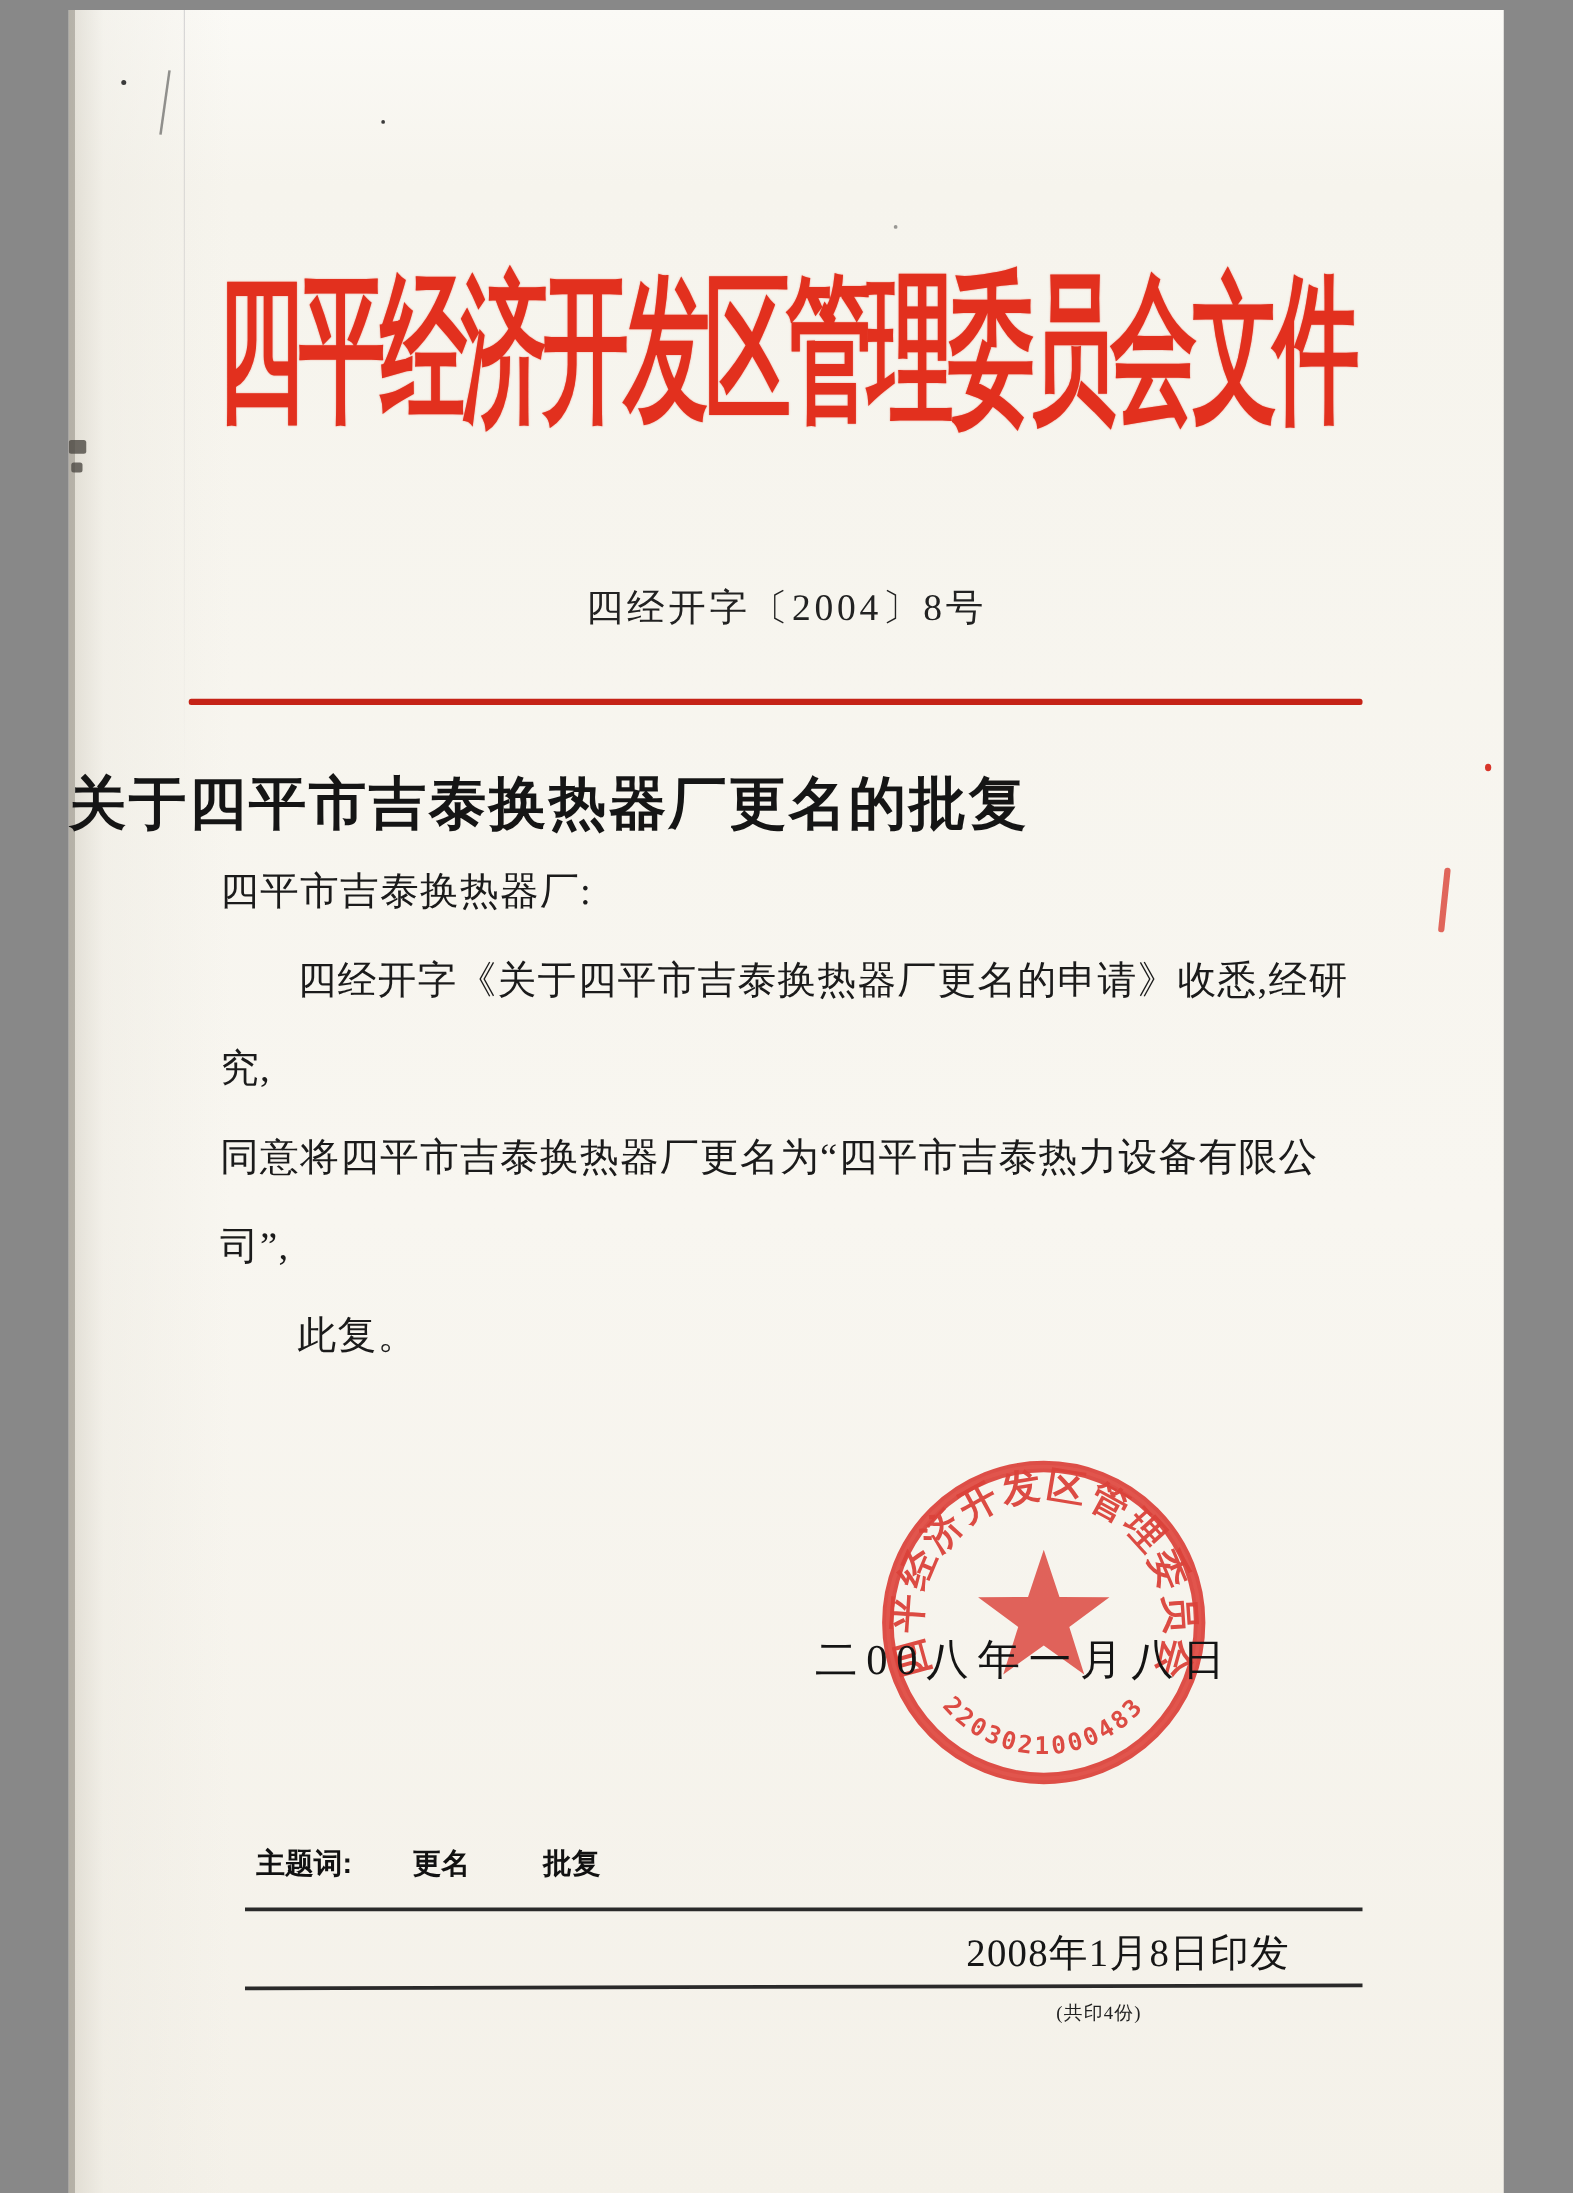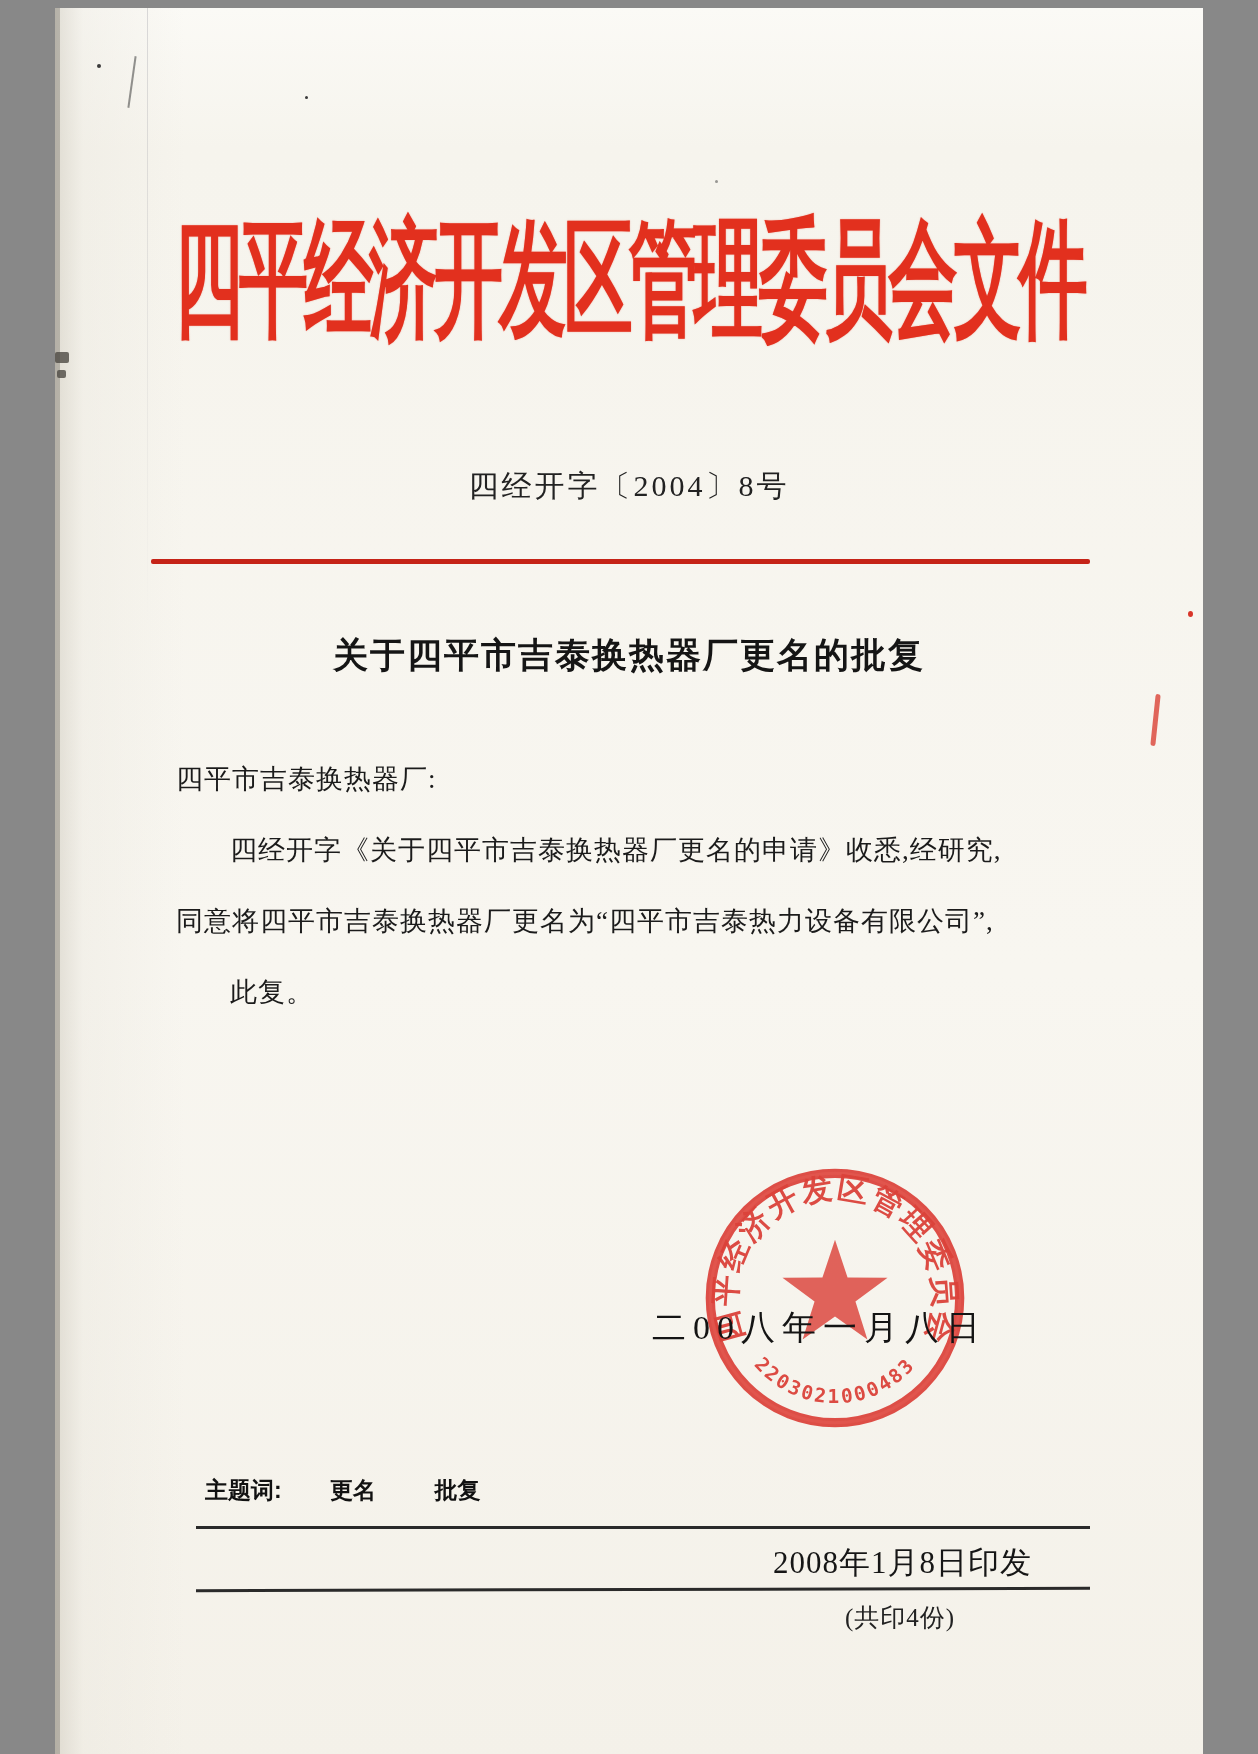--- a/index.html
+++ b/index.html
@@ -39,28 +39,28 @@
   }
   .doc-number {
     position:absolute; top:458px; left:0; width:100%;
     text-align:center; font-size:30px; letter-spacing:3px; color:#222;
   }
   .red-rule {
     position:absolute; top:551px; left:96px; width:939px; height:5px;
     background:#c52317; border-radius:2px;
   }
   .doc-title {
-    position:absolute; top:624px; left:0; width:100%;
-    text-align:center; font-size:35px; font-weight:bold; letter-spacing:2px;
+    position:absolute; top:604px; left:0; width:100%;
+    text-align:left; font-size:46px; font-weight:bold; letter-spacing:2px;
     font-family:"Liberation Sans","DejaVu Sans",sans-serif; color:#151515;
   }
   
   .body-block {
-    position:absolute; top:736px; left:121px; width:922px;
-    font-size:27px; line-height:71px; color:#1b1b1b;
+    position:absolute; top:669px; left:121px; width:922px;
+    font-size:31px; line-height:71px; color:#1b1b1b;
     letter-spacing:1px;
   }
   .body-line.indent { text-indent:2em; }
   
   .seal {
     position:absolute; left:642px; top:1152px; width:276px; height:276px;
     z-index:1; opacity:.92;
   }
   .sign-date {
     position:absolute; top:1297px; left:597px; z-index:2;
@@ -80,21 +80,21 @@
   .office-name {
     position:absolute; top:1536px; left:150px;
     font-size:31px; letter-spacing:1px; color:#161616;
   }
   .print-date {
     position:absolute; top:1534px; left:718px;
     font-size:31px; letter-spacing:1px; color:#161616;
   }
   .copies-note {
     position:absolute; top:1593px; left:790px;
-    font-size:25px; color:#222; letter-spacing:1px;
+    font-size:15px; color:#222; letter-spacing:1px;
   }
 </style>
 </head>
 <body>
 
 <div class="page">
 
   <div class="edge-strip"></div>
   <div class="faint-vline"></div>
   <div class="scratch"></div>

